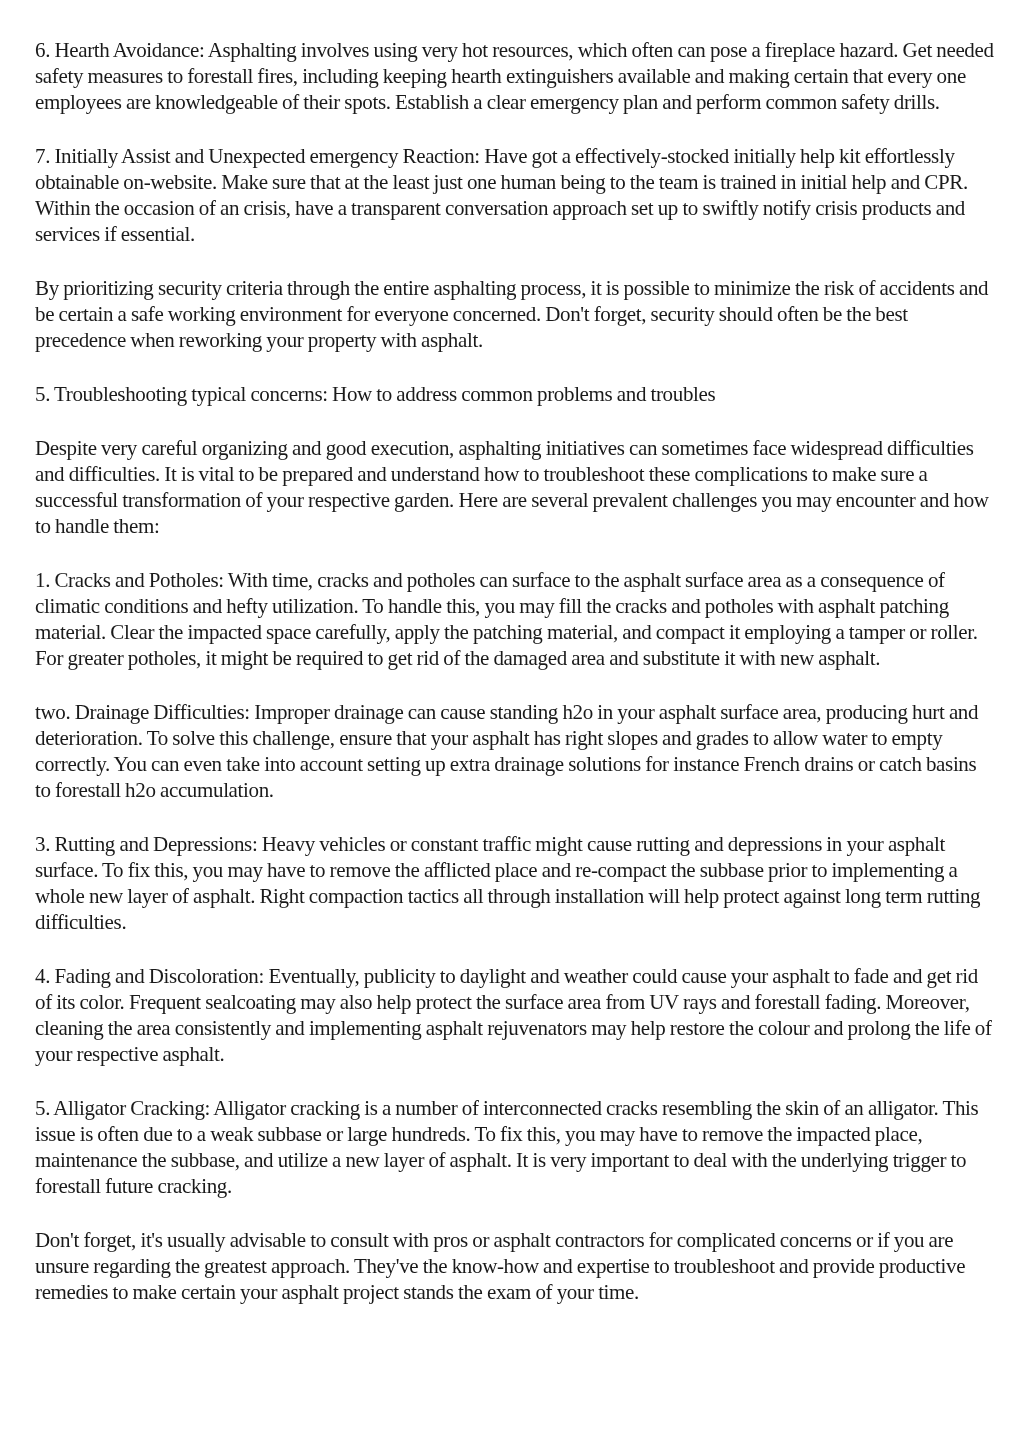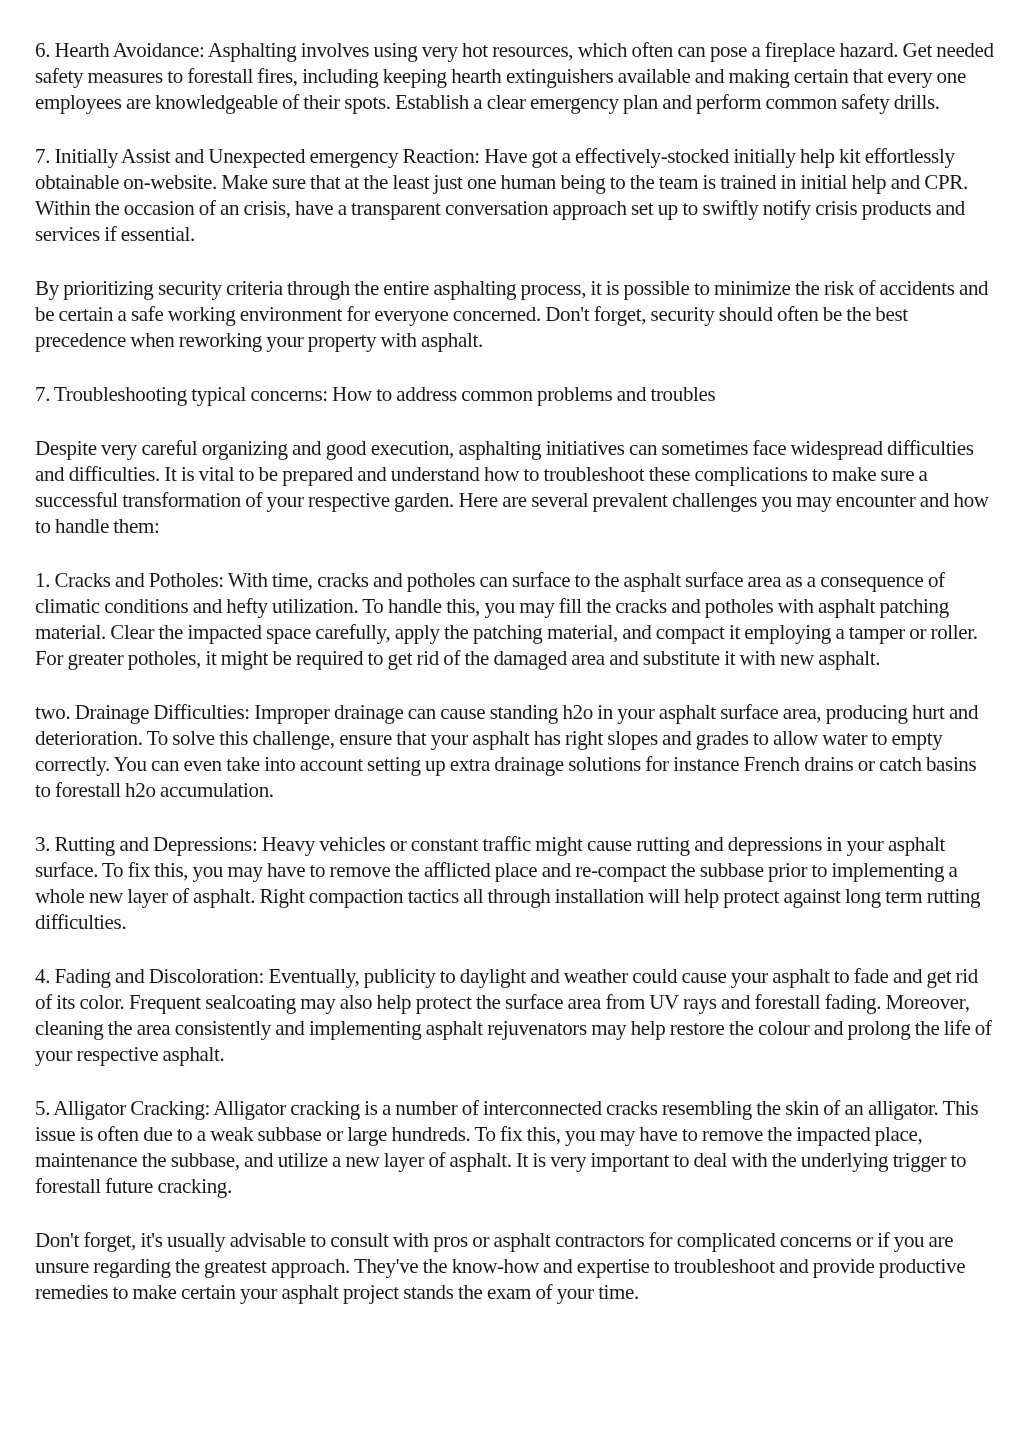--- a/index.html
+++ b/index.html
@@ -29,21 +29,21 @@
       margin: 0 0 28px 0;
     }
   </style>
 </head>
 <body>
 
 <div class="doc">
   <p>6. Hearth Avoidance: Asphalting involves using very hot resources, which often can pose a fireplace hazard. Get needed safety measures to forestall fires, including keeping hearth extinguishers available and making certain that every one employees are knowledgeable of their spots. Establish a clear emergency plan and perform common safety drills.</p>
   <p>7. Initially Assist and Unexpected emergency Reaction: Have got a effectively-stocked initially help kit effortlessly obtainable on-website. Make sure that at the least just one human being to the team is trained in initial help and CPR. Within the occasion of an crisis, have a transparent conversation approach set up to swiftly notify crisis products and services if essential.</p>
   <p>By prioritizing security criteria through the entire asphalting process, it is possible to minimize the risk of accidents and be certain a safe working environment for everyone concerned. Don't forget, security should often be the best precedence when reworking your property with asphalt.</p>
-  <p>7. Troubleshooting typical concerns: How to address common problems and troubles</p>
+  <p>5. Troubleshooting typical concerns: How to address common problems and troubles</p>
   <p>Despite very careful organizing and good execution, asphalting initiatives can sometimes face widespread difficulties and difficulties. It is vital to be prepared and understand how to troubleshoot these complications to make sure a successful transformation of your respective garden. Here are several prevalent challenges you may encounter and how to handle them:</p>
   <p>1. Cracks and Potholes: With time, cracks and potholes can surface to the asphalt surface area as a consequence of climatic conditions and hefty utilization. To handle this, you may fill the cracks and potholes with asphalt patching material. Clear the impacted space carefully, apply the patching material, and compact it employing a tamper or roller. For greater potholes, it might be required to get rid of the damaged area and substitute it with new asphalt.</p>
   <p>two. Drainage Difficulties: Improper drainage can cause standing h2o in your asphalt surface area, producing hurt and deterioration. To solve this challenge, ensure that your asphalt has right slopes and grades to allow water to empty correctly. You can even take into account setting up extra drainage solutions for instance French drains or catch basins to forestall h2o accumulation.</p>
   <p>3. Rutting and Depressions: Heavy vehicles or constant traffic might cause rutting and depressions in your asphalt surface. To fix this, you may have to remove the afflicted place and re-compact the subbase prior to implementing a whole new layer of asphalt. Right compaction tactics all through installation will help protect against long term rutting difficulties.</p>
   <p>4. Fading and Discoloration: Eventually, publicity to daylight and weather could cause your asphalt to fade and get rid of its color. Frequent sealcoating may also help protect the surface area from UV rays and forestall fading. Moreover, cleaning the area consistently and implementing asphalt rejuvenators may help restore the colour and prolong the life of your respective asphalt.</p>
   <p>5. Alligator Cracking: Alligator cracking is a number of interconnected cracks resembling the skin of an alligator. This issue is often due to a weak subbase or large hundreds. To fix this, you may have to remove the impacted place, maintenance the subbase, and utilize a new layer of asphalt. It is very important to deal with the underlying trigger to forestall future cracking.</p>
   <p>Don't forget, it's usually advisable to consult with pros or asphalt contractors for complicated concerns or if you are unsure regarding the greatest approach. They've the know-how and expertise to troubleshoot and provide productive remedies to make certain your asphalt project stands the exam of your time.</p>
 </div>
 
 </body></html>

